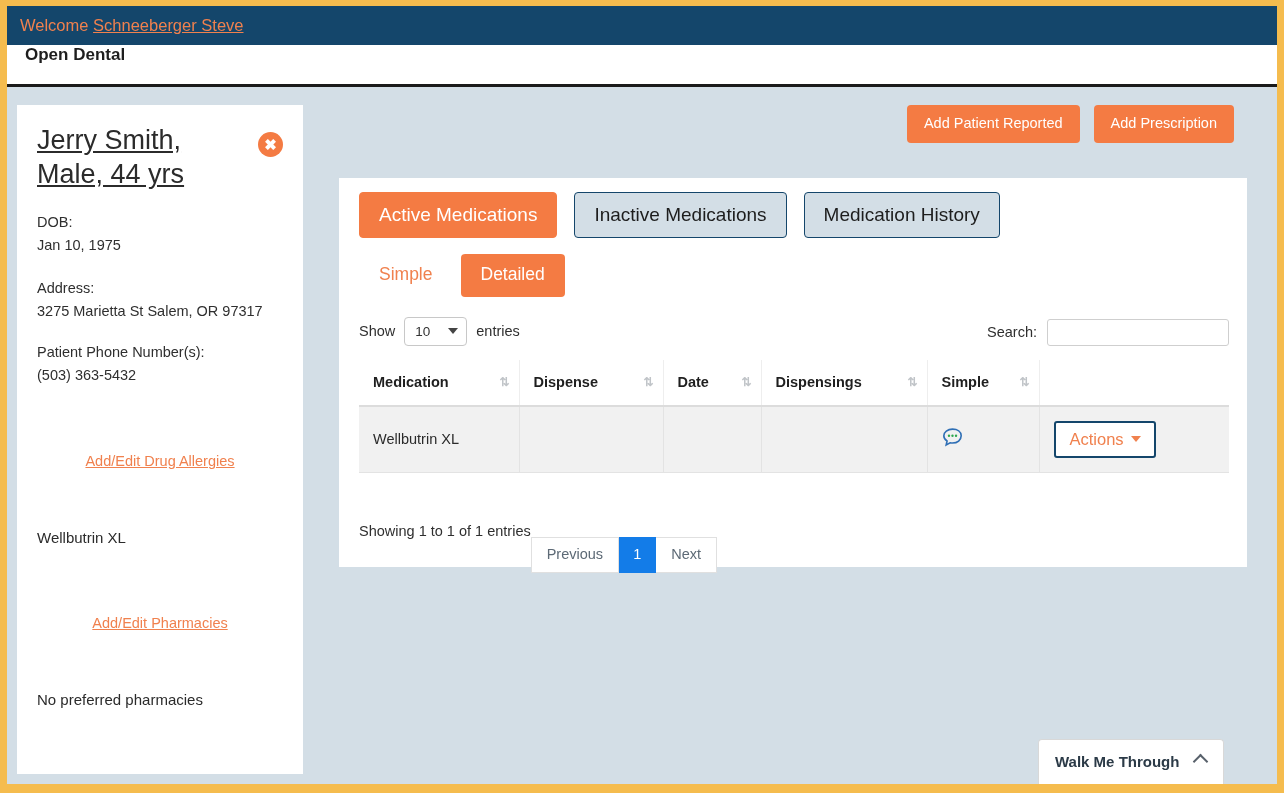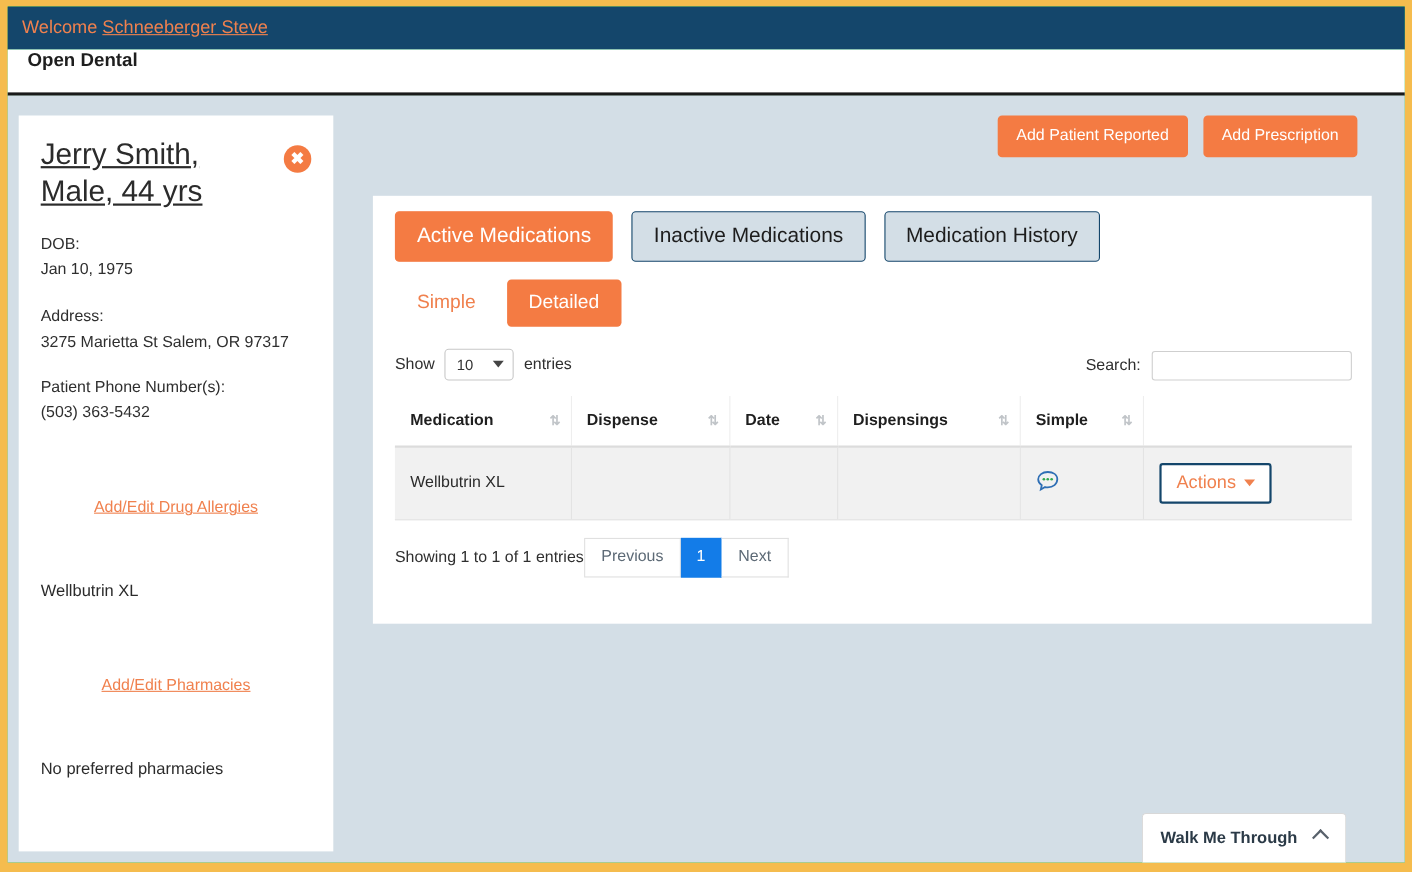--- a/index.html
+++ b/index.html
@@ -9,21 +9,21 @@
     background: #ffffff;
     overflow: hidden;
   }
   .frame {
     position: relative;
     width: 1284px; height: 793px;
     border-left: 7px solid #f5bc4e;
     border-right: 7px solid #f5bc4e;
     border-top: 6px solid #f5bc4e;
     border-bottom: 9px solid #f5bc4e;
-    background: #22c55e;
+    background: #701a75;
   }
 
   
   .topbar {
     height: 39px;
     background: #14466b;
     display: flex;
     align-items: center;
     justify-content: space-between;
     padding: 0 14px 0 13px;
@@ -252,21 +252,21 @@
     border-right: 5px solid transparent;
     border-top: 6px solid #f0814e;
   }
 
   .table-footer {
     display: flex;
     align-items: center;
     margin-top: 16px;
   }
   .showing-txt { font-size: 14.5px; color: #2f2f2f; }
-  .pager { display: flex; }
+  .pager { display: flex; margin-top: 48px; }
   .pg {
     font-size: 14.5px;
     color: #5d6a76;
     border: 1px solid #e0e0e0;
     padding: 9px 15px 10px 15px;
     background: #ffffff;
     line-height: 1;
   }
   .pg + .pg { border-left: none; }
   .pg.cur { background: #137ce8; color: #ffffff; border-color: #137ce8; padding-left: 14px; padding-right: 14px; }

